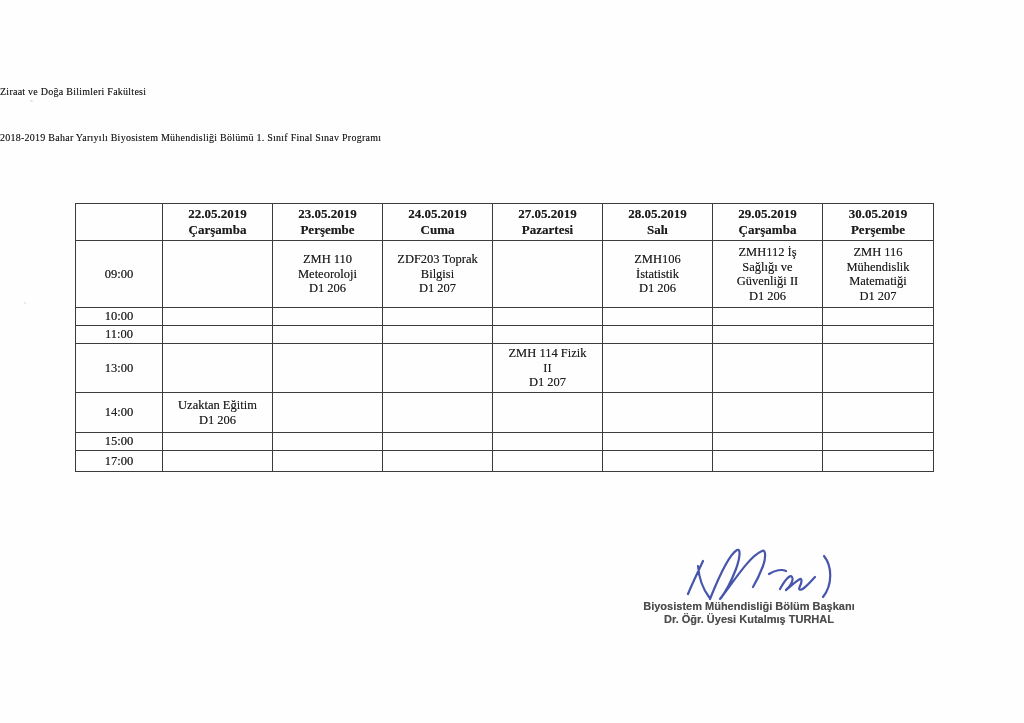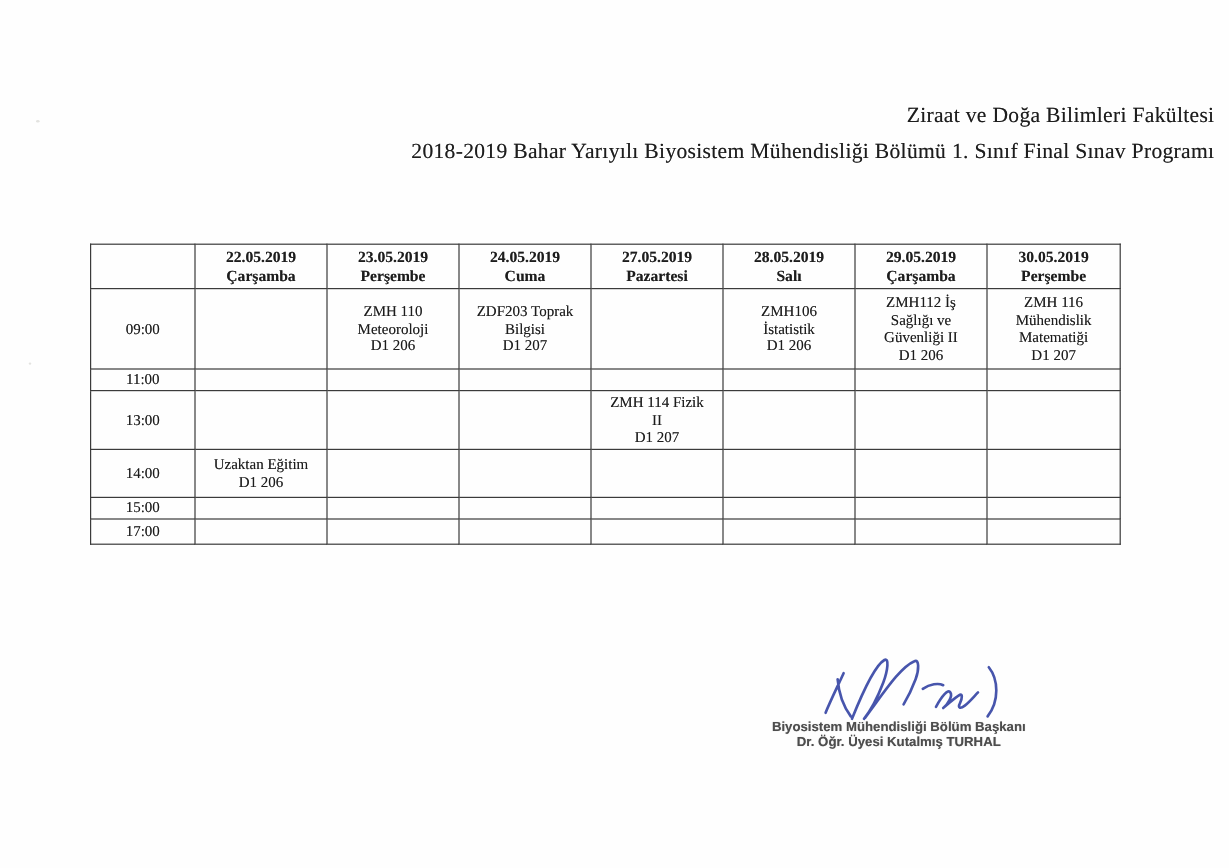--- a/index.html
+++ b/index.html
@@ -7,24 +7,24 @@
     width:1024px; height:723px;
     position:relative; overflow:hidden;
     background:#fefefe;
     font-family:"Liberation Serif", serif;
     color:#1d1d1d;
   }
   .soft { text-shadow:0 0 0.45px rgba(25,25,25,0.55); }
 
   .doc-title {
     position:absolute; left:0; width:1012px;
-    text-align:right; font-size:18px; letter-spacing:0.25px;
+    text-align:left; font-size:10px; letter-spacing:0.25px;
   }
   #faculty-title { top:86px; }
-  #program-title { top:116px; }
+  #program-title { top:132px; }
 
   table.schedule {
     position:absolute; left:75px; top:203px;
     width:858px; table-layout:fixed;
     border-collapse:collapse;
     border:1.6px solid #2e2e2e;
   }
   .schedule th, .schedule td {
     border:1px solid #3b3b3b;
     padding:0 2px;
@@ -102,20 +102,30 @@
     <td class="course-cell">ZMH112 İş
 Sağlığı ve
 Güvenliği II
 D1 206</td>
     <td class="course-cell">ZMH 116
 Mühendislik
 Matematiği
 D1 207</td>
   </tr>
   <tr style="height:18px">
+    <td class="time-cell">10:00</td>
+    <td class="course-cell"></td>
+    <td class="course-cell"></td>
+    <td class="course-cell"></td>
+    <td class="course-cell"></td>
+    <td class="course-cell"></td>
+    <td class="course-cell"></td>
+    <td class="course-cell"></td>
+  </tr>
+  <tr style="height:18px">
     <td class="time-cell">11:00</td>
     <td class="course-cell"></td>
     <td class="course-cell"></td>
     <td class="course-cell"></td>
     <td class="course-cell"></td>
     <td class="course-cell"></td>
     <td class="course-cell"></td>
     <td class="course-cell"></td>
   </tr>
   <tr style="height:49px">

